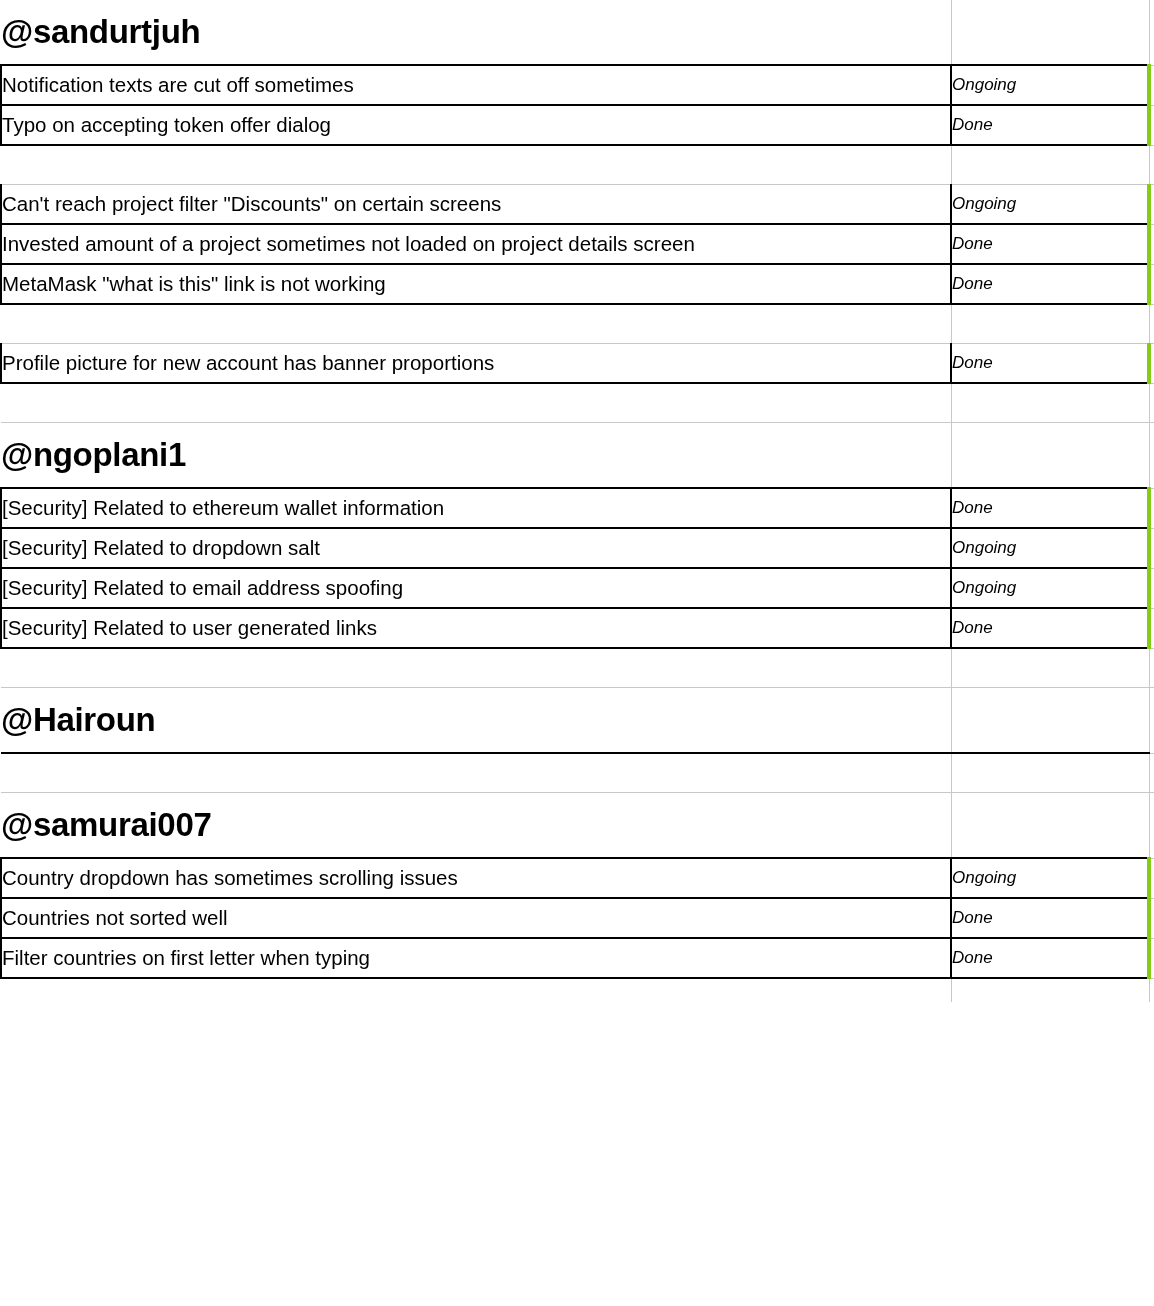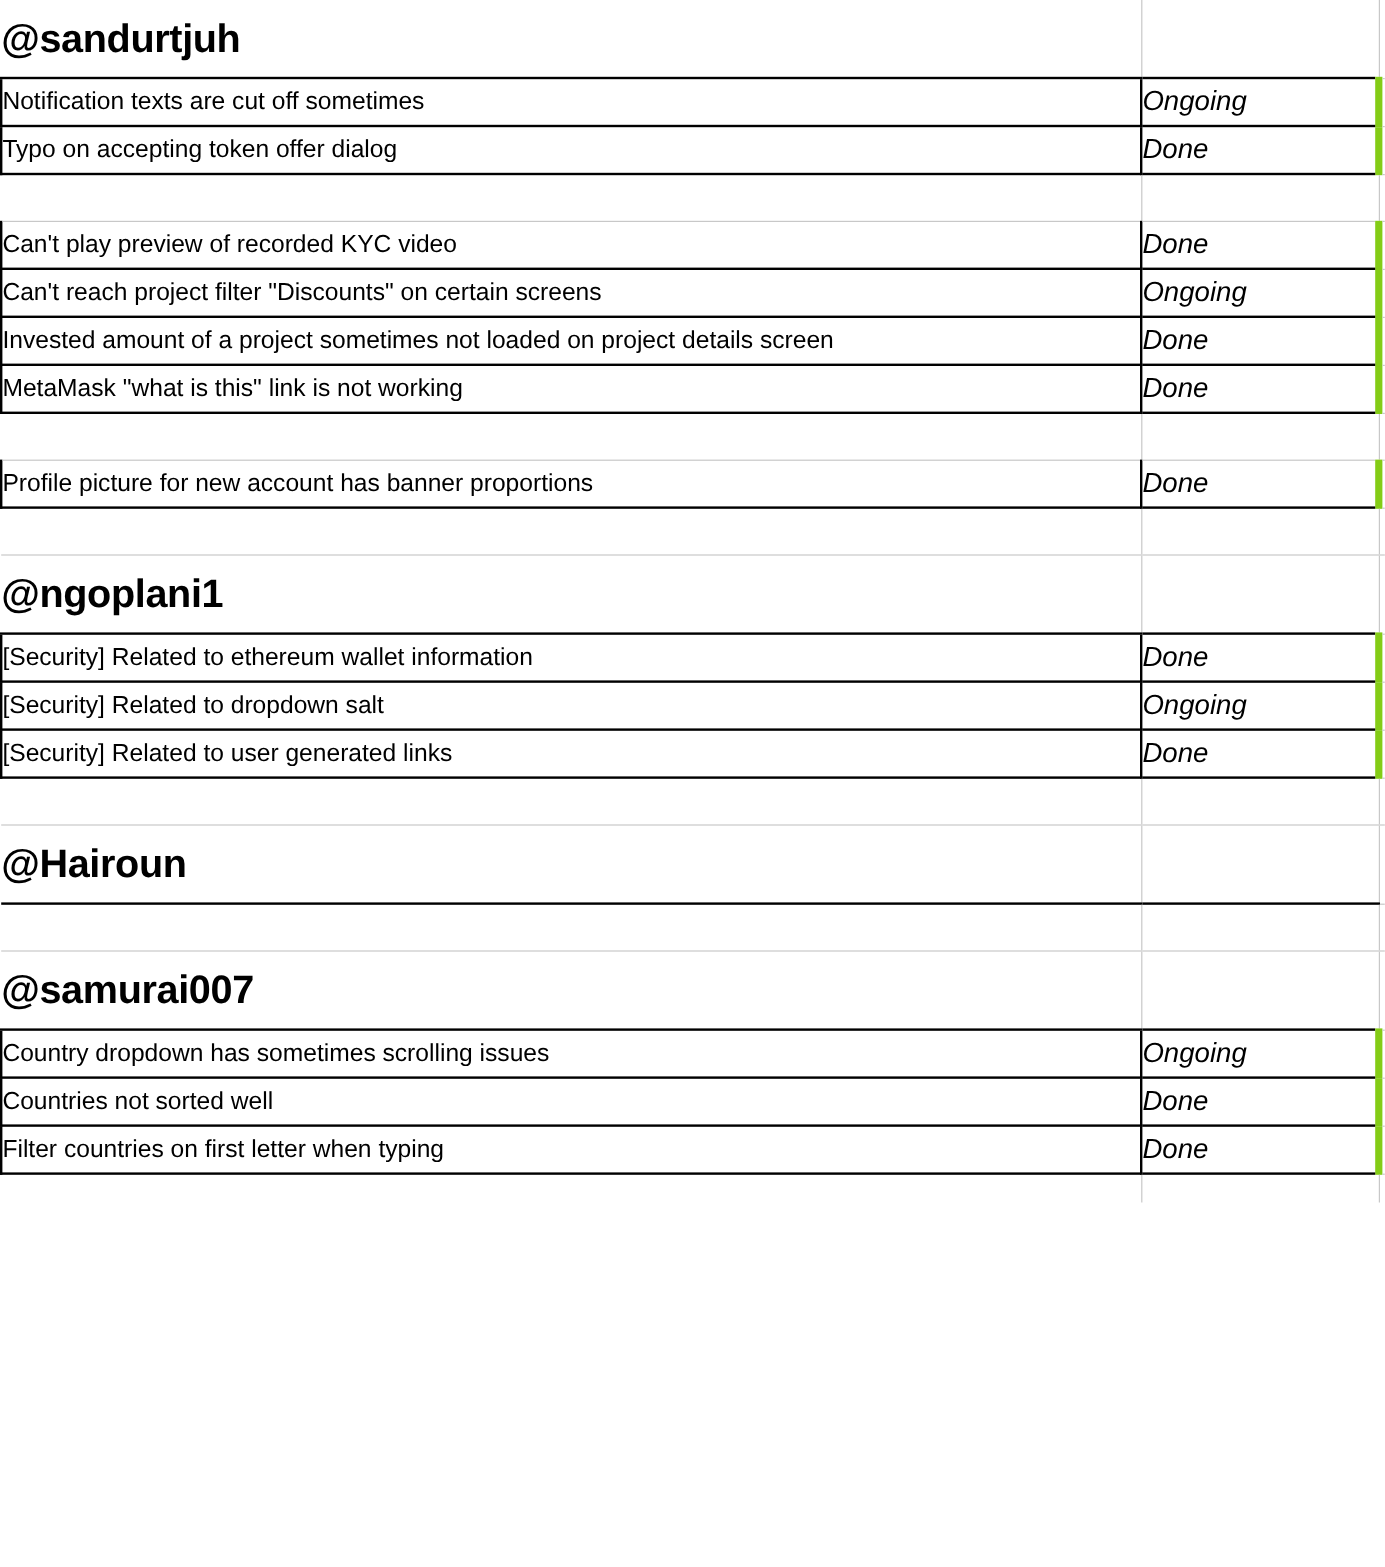--- a/index.html
+++ b/index.html
@@ -62,24 +62,24 @@
   }
   td.item-label {
     font-size: 20.5px;
     padding-left: 8px;
     border-left: 2px solid #000000;
     border-right: 2px solid #000000;
     border-bottom: 2px solid #000000;
     line-height: 1.1;
   }
   td.item-status {
-    font-size: 23px;
+    font-size: 17px;
     font-style: italic;
     padding-left: 10px;
-    border-right: 6px solid #84cc16;
+    border-right: 4px solid #84cc16;
     border-bottom: 2px solid #000000;
     line-height: 1.1;
   }
   td.item-tail {
     border-left: 1px solid #c8c8c8;
     border-bottom: 1px solid #c8c8c8;
   }
 
   tr.spacer-row td {
     height: 38px;
@@ -124,25 +124,20 @@
           <td class="item-label">Typo on accepting token offer dialog</td>
           <td class="item-status">Done</td>
           <td class="item-tail"></td>
         </tr>
         <tr class="spacer-row">
           <td class="spacer-main"></td>
           <td class="spacer-side"></td>
           <td class="spacer-tail"></td>
         </tr>
         <tr class="item-row">
-          <td class="item-label">Can't play preview of recorded KYC video</td>
-          <td class="item-status">Done</td>
-          <td class="item-tail"></td>
-        </tr>
-        <tr class="item-row">
           <td class="item-label">Can't reach project filter "Discounts" on certain screens</td>
           <td class="item-status">Ongoing</td>
           <td class="item-tail"></td>
         </tr>
         <tr class="item-row">
           <td class="item-label">Invested amount of a project sometimes not loaded on project details screen</td>
           <td class="item-status">Done</td>
           <td class="item-tail"></td>
         </tr>
         <tr class="item-row">
@@ -170,20 +165,25 @@
           <td class="header-side"></td>
           <td class="header-tail"></td>
         </tr>
         <tr class="item-row">
           <td class="item-label">[Security] Related to ethereum wallet information</td>
           <td class="item-status">Done</td>
           <td class="item-tail"></td>
         </tr>
         <tr class="item-row">
           <td class="item-label">[Security] Related to dropdown salt</td>
+          <td class="item-status">Ongoing</td>
+          <td class="item-tail"></td>
+        </tr>
+        <tr class="item-row">
+          <td class="item-label">[Security] Related to email address spoofing</td>
           <td class="item-status">Ongoing</td>
           <td class="item-tail"></td>
         </tr>
         <tr class="item-row">
           <td class="item-label">[Security] Related to user generated links</td>
           <td class="item-status">Done</td>
           <td class="item-tail"></td>
         </tr>
         <tr class="spacer-row">
           <td class="spacer-main"></td>

